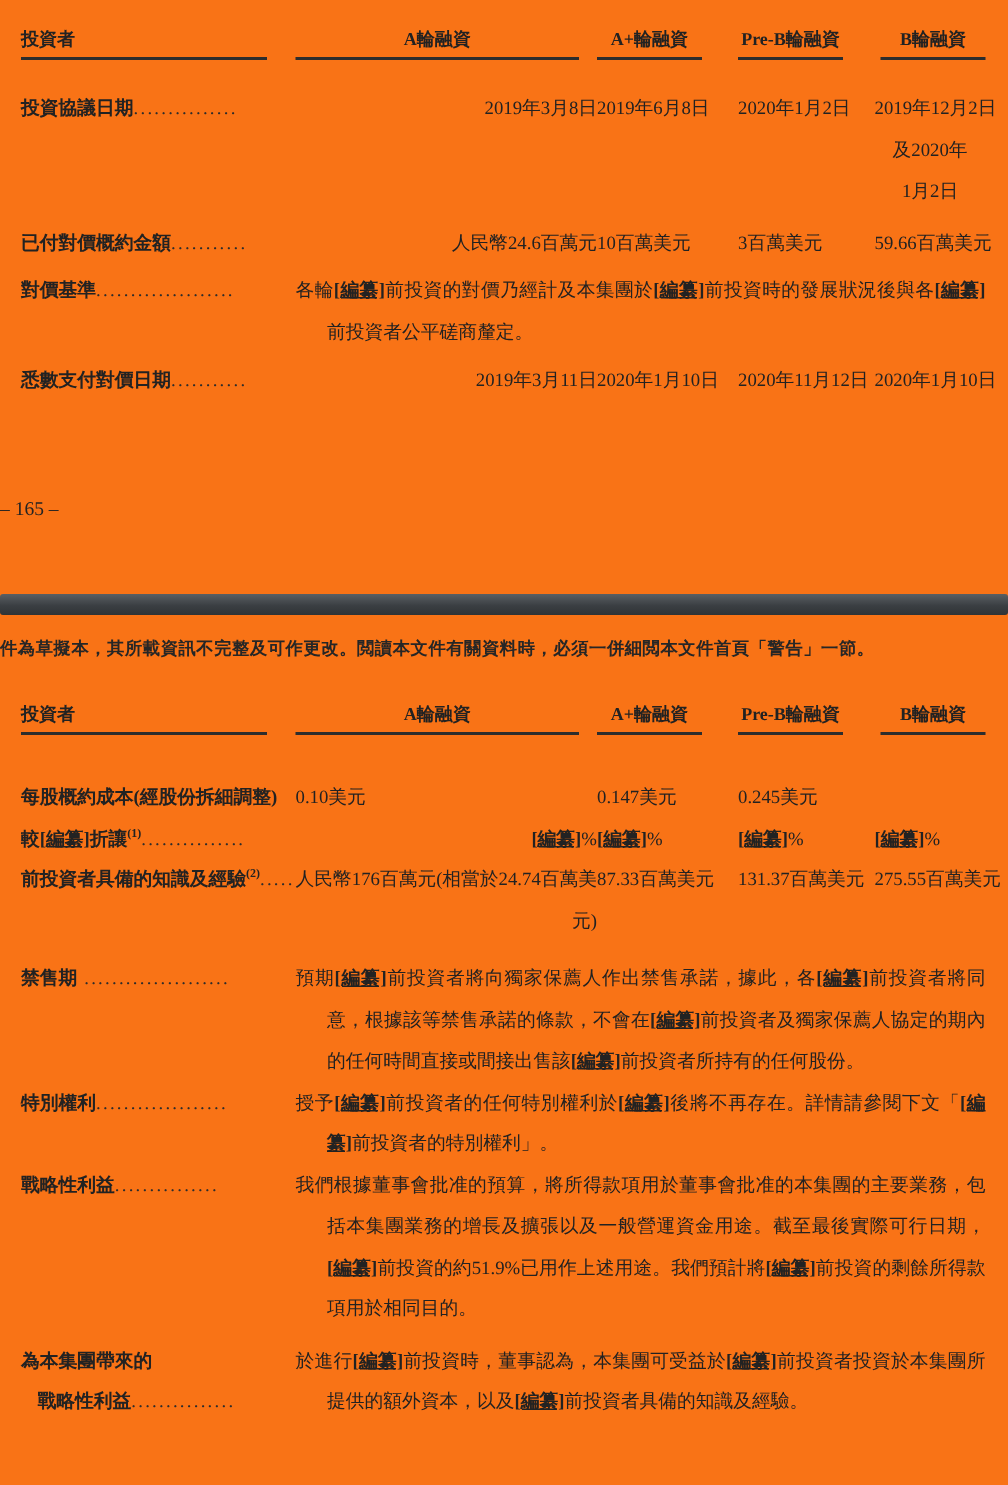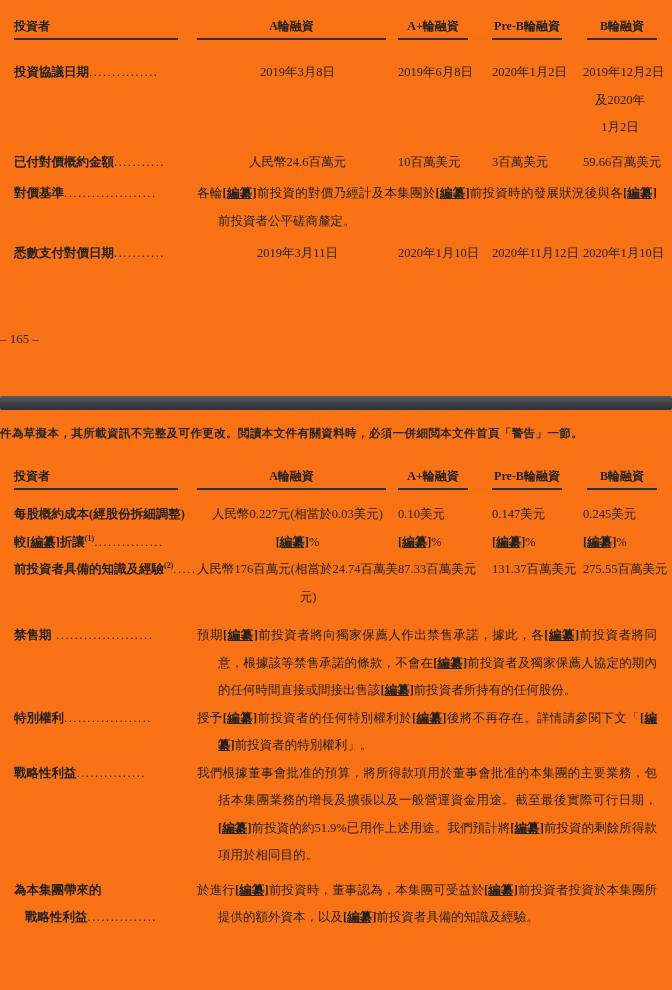--- a/index.html
+++ b/index.html
@@ -13,21 +13,21 @@
   .page{position:relative;}
   .page1{height:396px;padding-top:19px;box-sizing:border-box;}
   .page2{height:618px;box-sizing:border-box;}
 
   
   .tbl{padding-left:14px;padding-right:15px;}
   .row{display:grid;grid-template-columns:183px 201px 94px 91px 74px;align-items:start;}
   .cell{line-height:27.5px;white-space:nowrap;}
   .cell-label{font-weight:700;}
   .cell-label .dots{font-weight:400;letter-spacing:1.5px;color:#2c2c2c;}
-  .cell-a{text-align:center;}
+  .cell-a{text-align:right;}
   .cell-s{text-align:left;}
   .sup{font-size:8px;vertical-align:super;line-height:0;font-weight:700;}
 
   
   .thead{align-items:end;}
   .th{font-weight:700;font-size:12px;line-height:15px;}
   .th-u{display:block;border-bottom:2px solid #2d2d2d;padding-bottom:4px;}
   .th-label .th-u{margin-right:19px;text-align:left;}
   .th-a .th-u{margin-right:12px;text-align:center;}
   .th-c .th-u{width:70px;text-align:center;}
@@ -44,21 +44,21 @@
   .cell-para{
     grid-column:2 / 6;
     line-height:27.5px;white-space:normal;
     text-align:justify;
     padding-left:21px;text-indent:-21px;
   }
   b{font-weight:700;text-decoration:underline;}
 
   
   .p1-r1{margin-top:19px;} .p1-r2{margin-top:7px;} .p1-r3{margin-top:4px;} .p1-r4{margin-top:5px;}
-  .p2-r1{margin-top:11px;} .p2-r4{margin-top:11px;} .p2-r7{margin-top:7px;}
+  .p2-r1{margin-top:28px;} .p2-r4{margin-top:11px;} .p2-r7{margin-top:7px;}
 
   .page-number{margin-top:57px;text-align:left;font-size:13px;line-height:27px;color:#232323;}
 
   
   .page-divider{
     height:14px;width:672px;
     background:linear-gradient(#5a5f63,#3b3f43 55%,#2f3336);
     border-radius:2px;
   }
 
@@ -163,21 +163,20 @@
         <div class="th th-c">
             <span class="th-u">Pre-B輪融資</span>
           </div>
         <div class="th th-b">
             <span class="th-u">B輪融資</span>
           </div>
       </div>
 
       <div class="row p2-r1">
         <div class="cell cell-label"><span>每股概約成本(經股份拆細調整)</span></div>
-        <div class="cell cell-a">人民幣0.227元(相當於0.03美元)</div>
         <div class="cell cell-s">0.10美元</div>
         <div class="cell cell-s">0.147美元</div>
         <div class="cell cell-s">0.245美元</div>
       </div>
 
       <div class="row">
         <div class="cell cell-label"><span>較<b>[編纂]</b>折讓</span><sup class="sup">(1)</sup><span class="dots">...............</span></div>
         <div class="cell cell-a"><b>[編纂]</b>%</div>
         <div class="cell cell-s"><b>[編纂]</b>%</div>
         <div class="cell cell-s"><b>[編纂]</b>%</div>

